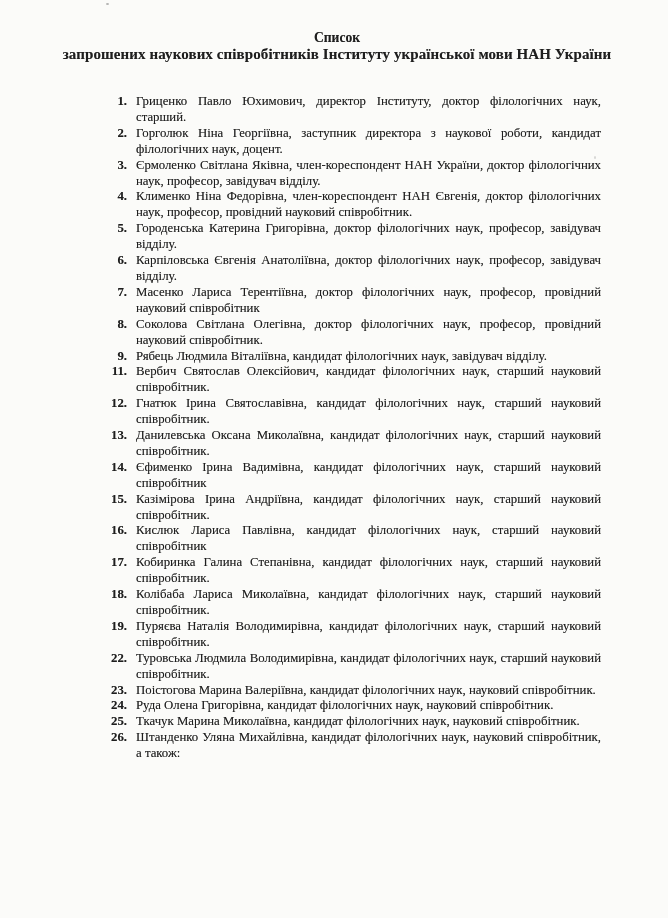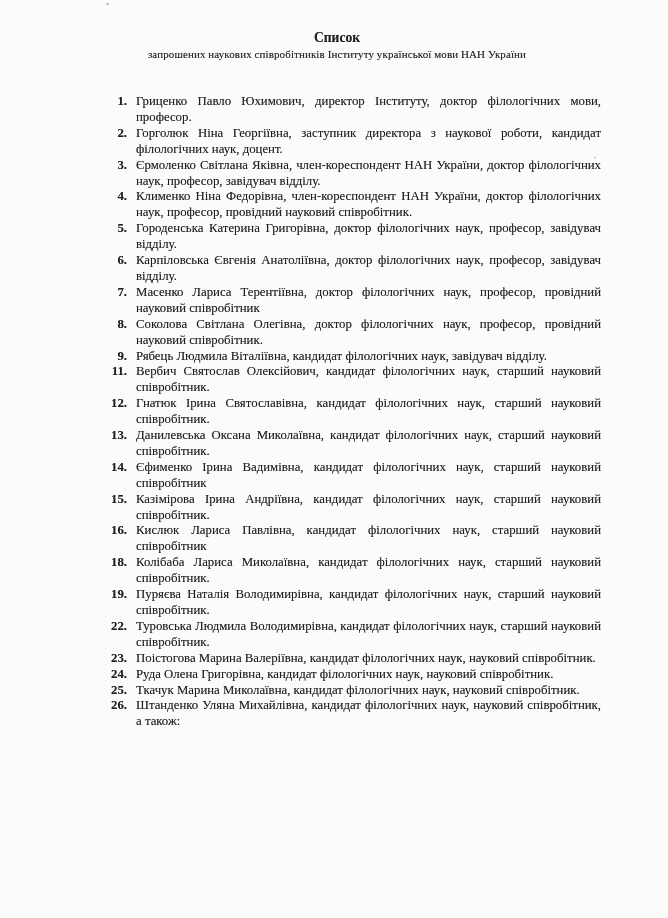--- a/index.html
+++ b/index.html
@@ -26,22 +26,22 @@
     top:29px; left:14px; right:8px;
     text-align:center;
   }
   .doc-title{
     font-size:13.6px;
     font-weight:bold;
     line-height:17px;
     margin:0;
   }
   .doc-subtitle{
-    font-size:11px;
-    font-weight:normal;
+    font-size:15px;
+    font-weight:bold;
     line-height:17px;
     margin:0;
     letter-spacing:0.1px;
   }
   .list{
     position:absolute;
     top:94px;
     left:101px;
     width:500px;
   }
@@ -79,36 +79,36 @@
   <span class="speck speck-2"></span>
 
   <div class="header">
     <p class="doc-title">Список</p>
     <p class="doc-subtitle">запрошених наукових співробітників Інституту української мови НАН України</p>
   </div>
 
   <div class="list">
   <div class="item">
     <span class="num">1.</span>
-    <span class="txt">Гриценко Павло Юхимович, директор Інституту, доктор філологічних мови, професор.</span>
+    <span class="txt">Гриценко Павло Юхимович, директор Інституту, доктор філологічних наук, старший.</span>
   </div>
 
   <div class="item">
     <span class="num">2.</span>
     <span class="txt">Горголюк Ніна Георгіївна, заступник директора з наукової роботи, кандидат філологічних наук, доцент.</span>
   </div>
 
   <div class="item">
     <span class="num">3.</span>
     <span class="txt">Єрмоленко Світлана Яківна, член-кореспондент НАН України, доктор філологічних наук, професор, завідувач відділу.</span>
   </div>
 
   <div class="item">
     <span class="num">4.</span>
-    <span class="txt">Клименко Ніна Федорівна, член-кореспондент НАН України, доктор філологічних наук, професор, провідний науковий співробітник.</span>
+    <span class="txt">Клименко Ніна Федорівна, член-кореспондент НАН Євгенія, доктор філологічних наук, професор, провідний науковий співробітник.</span>
   </div>
 
   <div class="item">
     <span class="num">5.</span>
     <span class="txt">Городенська Катерина Григорівна, доктор філологічних наук, професор, завідувач відділу.</span>
   </div>
 
   <div class="item">
     <span class="num">6.</span>
     <span class="txt">Карпіловська Євгенія Анатоліївна, доктор філологічних наук, професор, завідувач відділу.</span>
@@ -153,20 +153,24 @@
   <div class="item">
     <span class="num">15.</span>
     <span class="txt">Казімірова Ірина Андріївна, кандидат філологічних наук, старший науковий співробітник.</span>
   </div>
 
   <div class="item">
     <span class="num">16.</span>
     <span class="txt">Кислюк Лариса Павлівна, кандидат філологічних наук, старший науковий співробітник</span>
   </div>
 
+  <div class="item">
+    <span class="num">17.</span>
+    <span class="txt">Кобиринка Галина Степанівна, кандидат філологічних наук, старший науковий співробітник.</span>
+  </div>
 
   <div class="item">
     <span class="num">18.</span>
     <span class="txt">Колібаба Лариса Миколаївна, кандидат філологічних наук, старший науковий співробітник.</span>
   </div>
 
   <div class="item">
     <span class="num">19.</span>
     <span class="txt">Пуряєва Наталія Володимирівна, кандидат філологічних наук, старший науковий співробітник.</span>
   </div>

